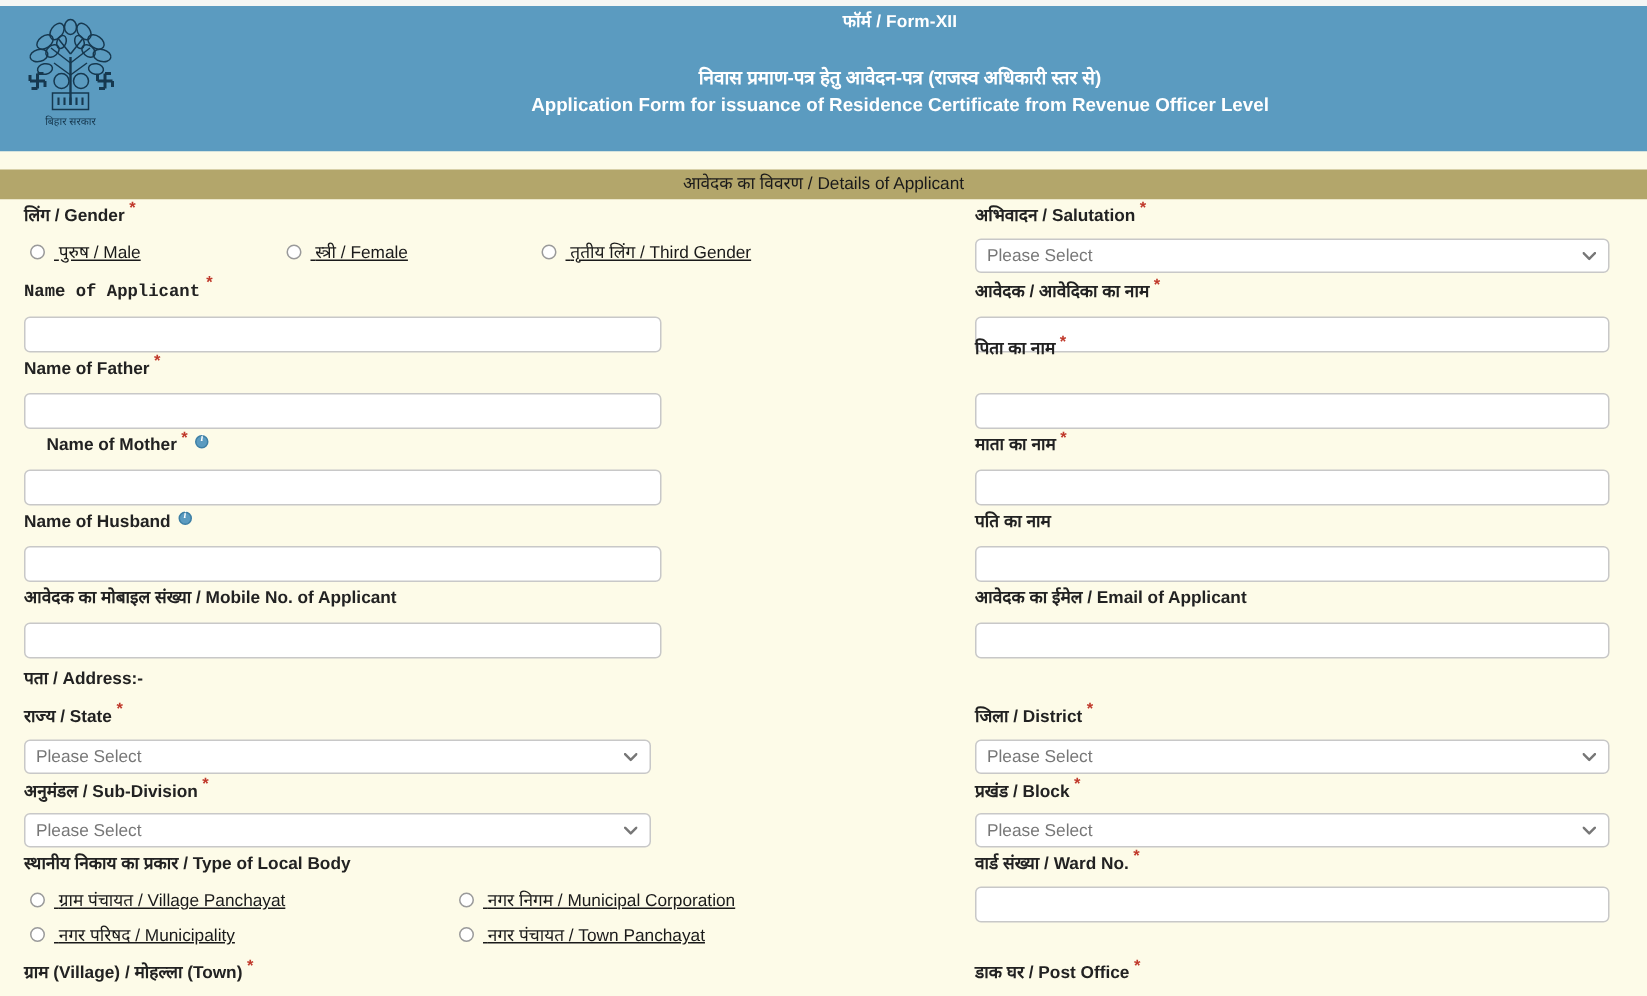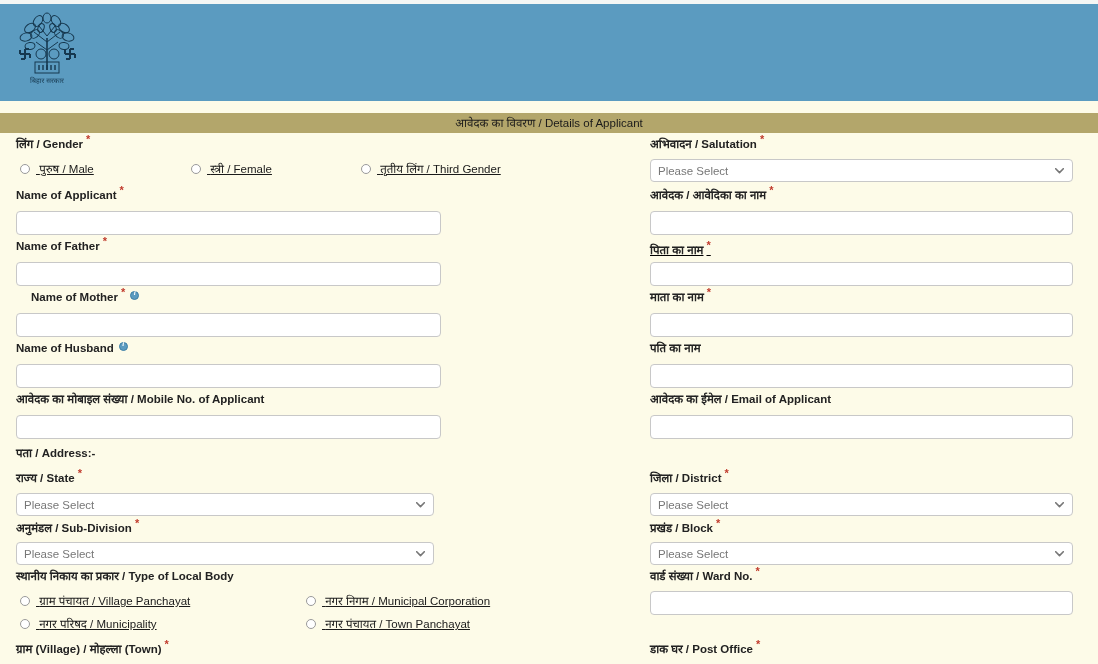--- a/index.html
+++ b/index.html
@@ -249,20 +249,25 @@
             <path d="M57 46 L67 46 M62 41 L62 51 M57 46 L57 42 M67 46 L67 50 M62 41 L66 41 M62 51 L58 51"></path>
           </g>
 
           <rect x="27" y="54" width="24" height="11"></rect>
           <path d="M31 57 L31 62 M35 57 L35 62 M39 57 L39 62 M43 57 L43 62 M47 57 L47 62" stroke-width="1.4"></path>
         </g>
         <text x="39" y="75" font-size="7" fill="#16384f" text-anchor="middle" font-family="Liberation Sans, sans-serif">बिहार सरकार</text>
       </svg>
     </div>
 
+    <div class="header-titles">
+      <p class="form-no">फॉर्म / Form-XII</p>
+      <p class="title-hi">निवास प्रमाण-पत्र हेतु आवेदन-पत्र (राजस्व अधिकारी स्तर से)</p>
+      <p class="title-en">Application Form for issuance of  Residence Certificate from Revenue Officer Level</p>
+    </div>
   </div>
 
   <div class="header-gap"></div>
 
   <div class="section-bar">आवेदक का विवरण / Details of Applicant</div>
 
   <div class="form-body">
 
     <div class="col-left">
 
@@ -277,21 +282,21 @@
         <span class="radio-opt" style="left:175px;">
           <input type="radio" name="gender" id="g-female" style="">
           <label for="g-female">स्त्री / Female</label>
         </span>
         <span class="radio-opt" style="left:345px;">
           <input type="radio" name="gender" id="g-third" style="">
           <label for="g-third">तृतीय लिंग / Third Gender</label>
         </span>
       </div>
 
-      <div class="field" style="top:55px;">
+      <div class="field" style="top:55px;font-family:Liberation Mono, monospace;">
         <label class="fl"><span>Name of Applicant</span><span class="req">*</span></label>
       </div>
       <input class="txt w-left" type="text" style="position: absolute; top: 78px; left: 0px;" value="">
 
       <div class="field" style="top:106px;">
         <label class="fl"><span>Name of Father</span><span class="req">*</span></label>
       </div>
       <input class="txt w-left" type="text" style="position: absolute; top: 129px; left: 0px;" value="">
 
       <div class="field" style="top:157px;padding-left:15px;">
@@ -384,21 +389,21 @@
               <path d="M0.7 0.7 L4.5 4.6 L8.3 0.7" stroke="#777" stroke-width="1.6" fill="none" stroke-linecap="round" stroke-linejoin="round"></path>
             </svg>
         </span>
       </div>
 
       <div class="field" style="top:55px;">
         <label class="fl"><span>आवेदक / आवेदिका का नाम</span><span class="req">*</span></label>
       </div>
       <input class="txt w-right" type="text" style="position: absolute; top: 78px; left: 0px;" value="">
 
-      <div class="field" style="top:110px;text-decoration:underline;">
+      <div class="field" style="top:93px;">
         <label class="fl"><span>पिता का नाम</span><span class="req">*</span></label>
       </div>
       <input class="txt w-right" type="text" style="position: absolute; top: 129px; left: 0px;" value="">
 
       <div class="field" style="top:157px;">
         <label class="fl"><span>माता का नाम</span><span class="req">*</span></label>
       </div>
       <input class="txt w-right" type="text" style="position: absolute; top: 180px; left: 0px;" value="">
 
       <div class="field" style="top:208px;">

